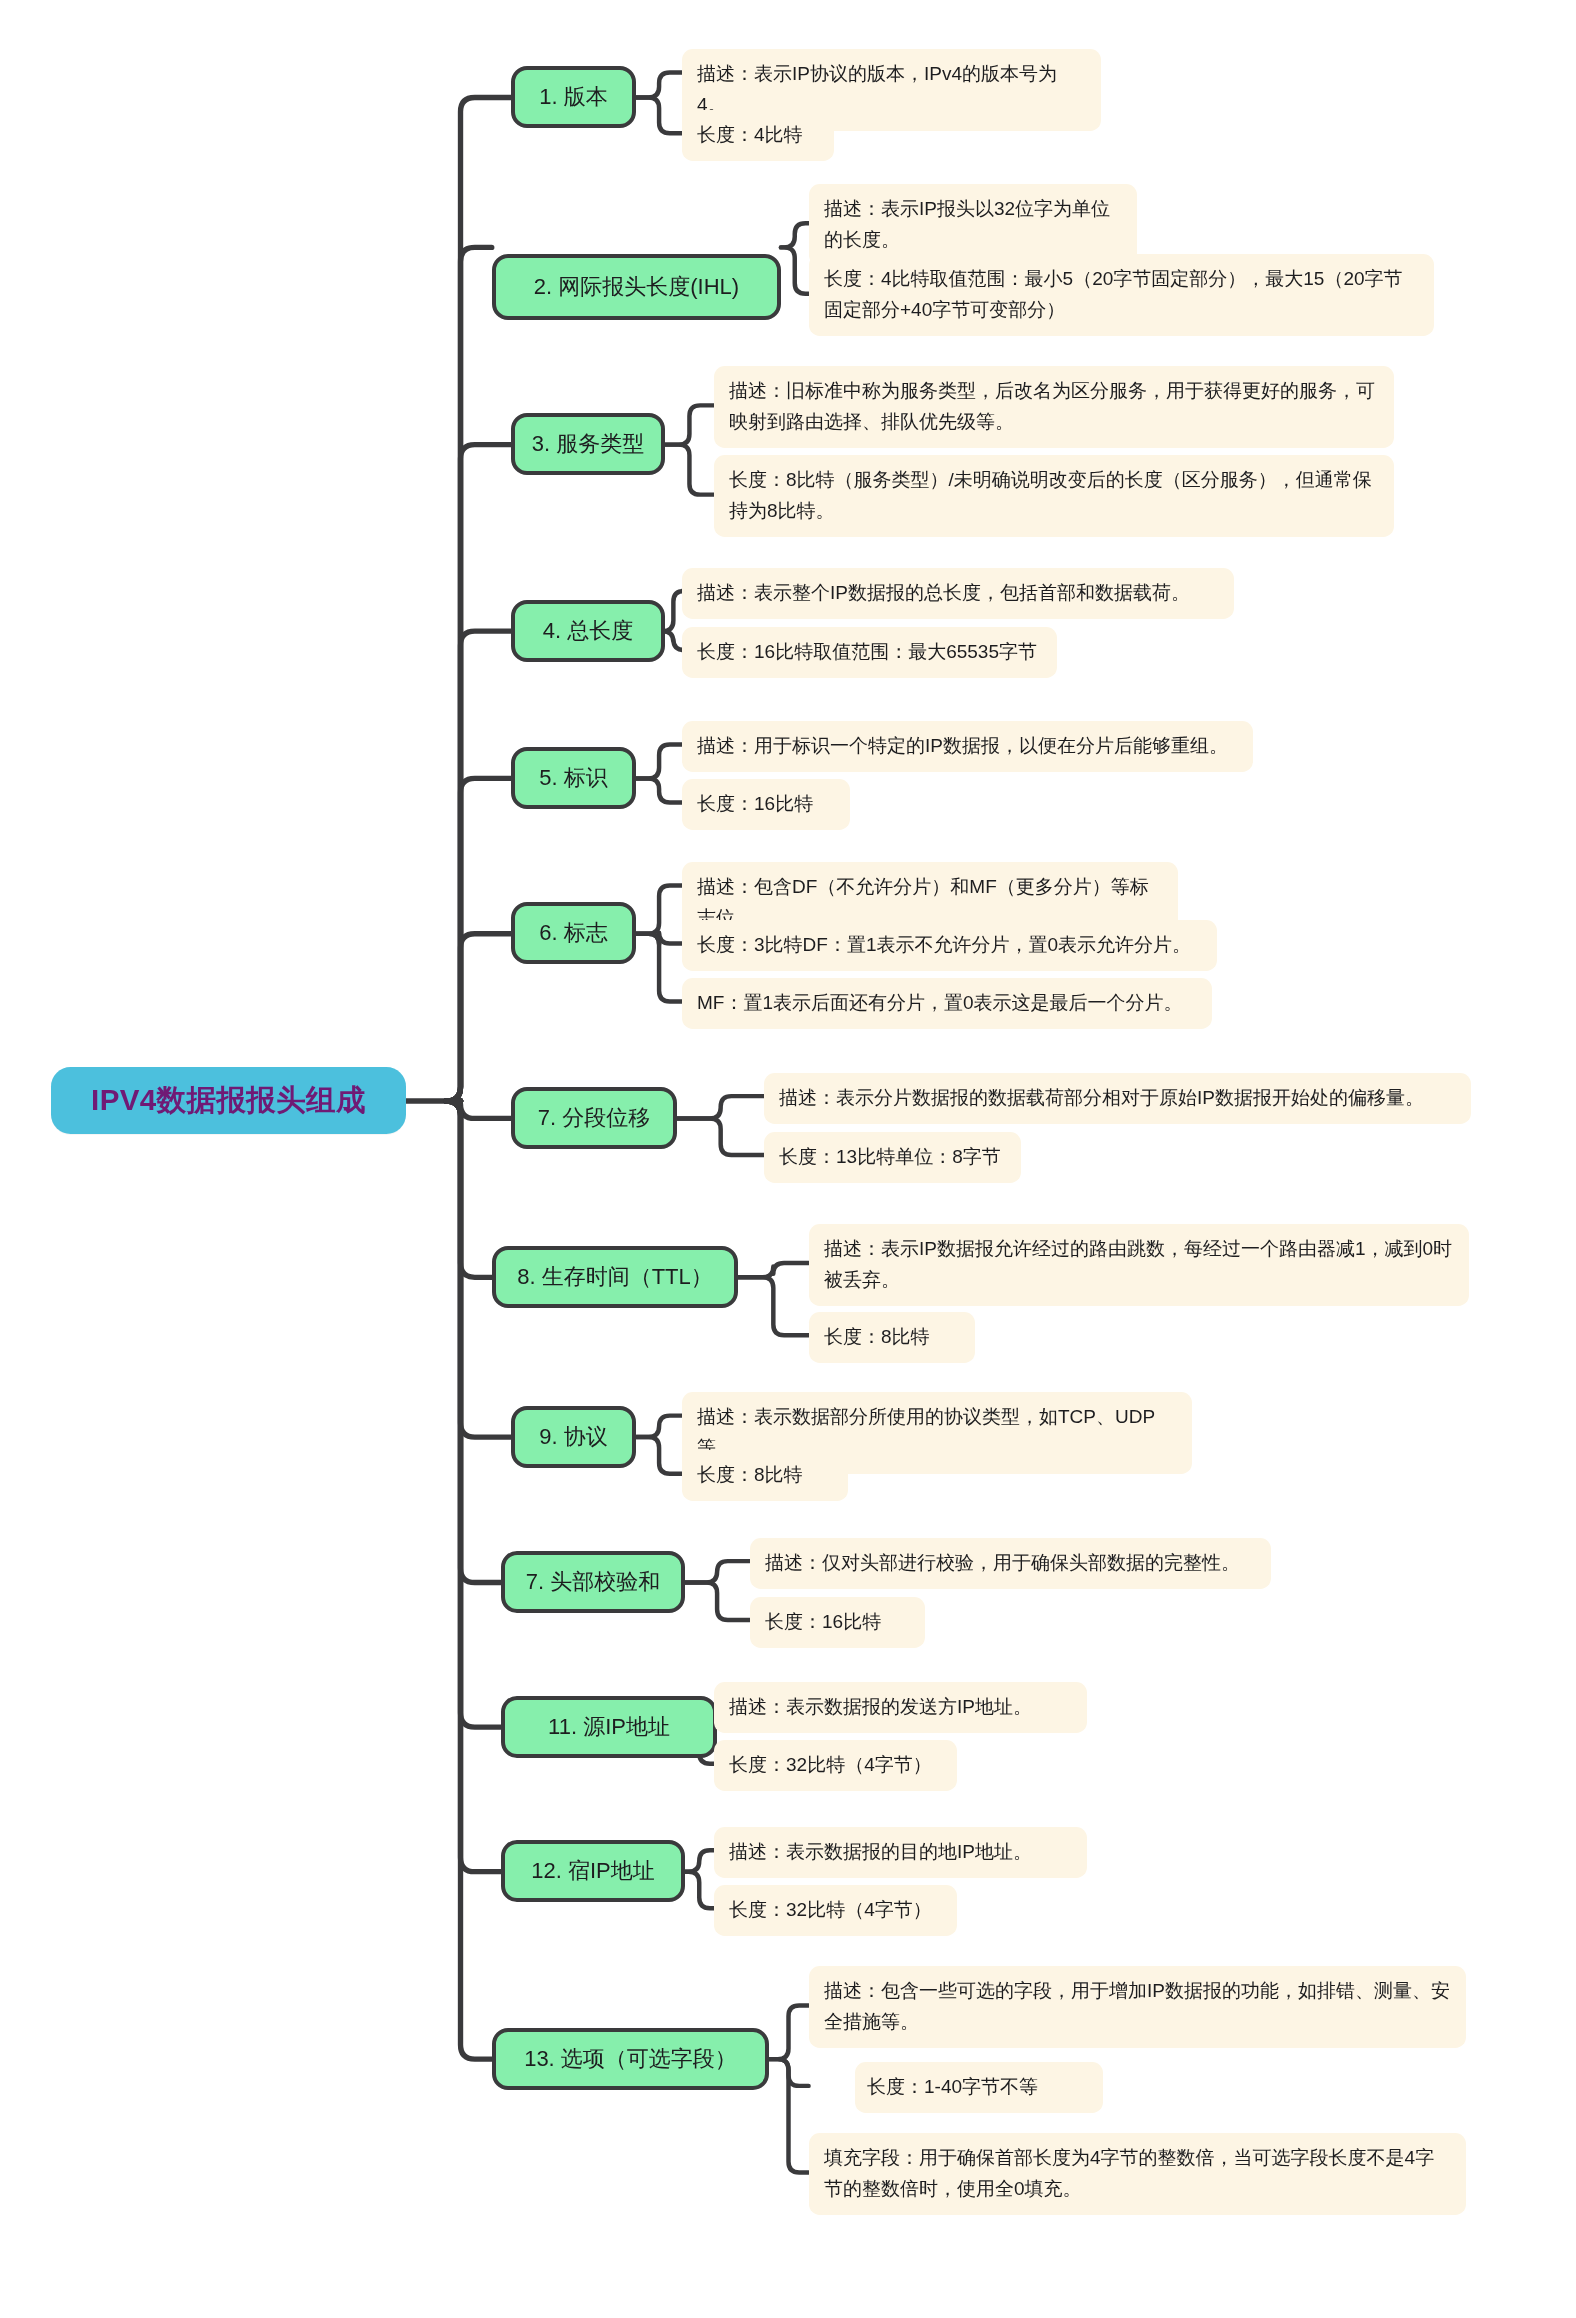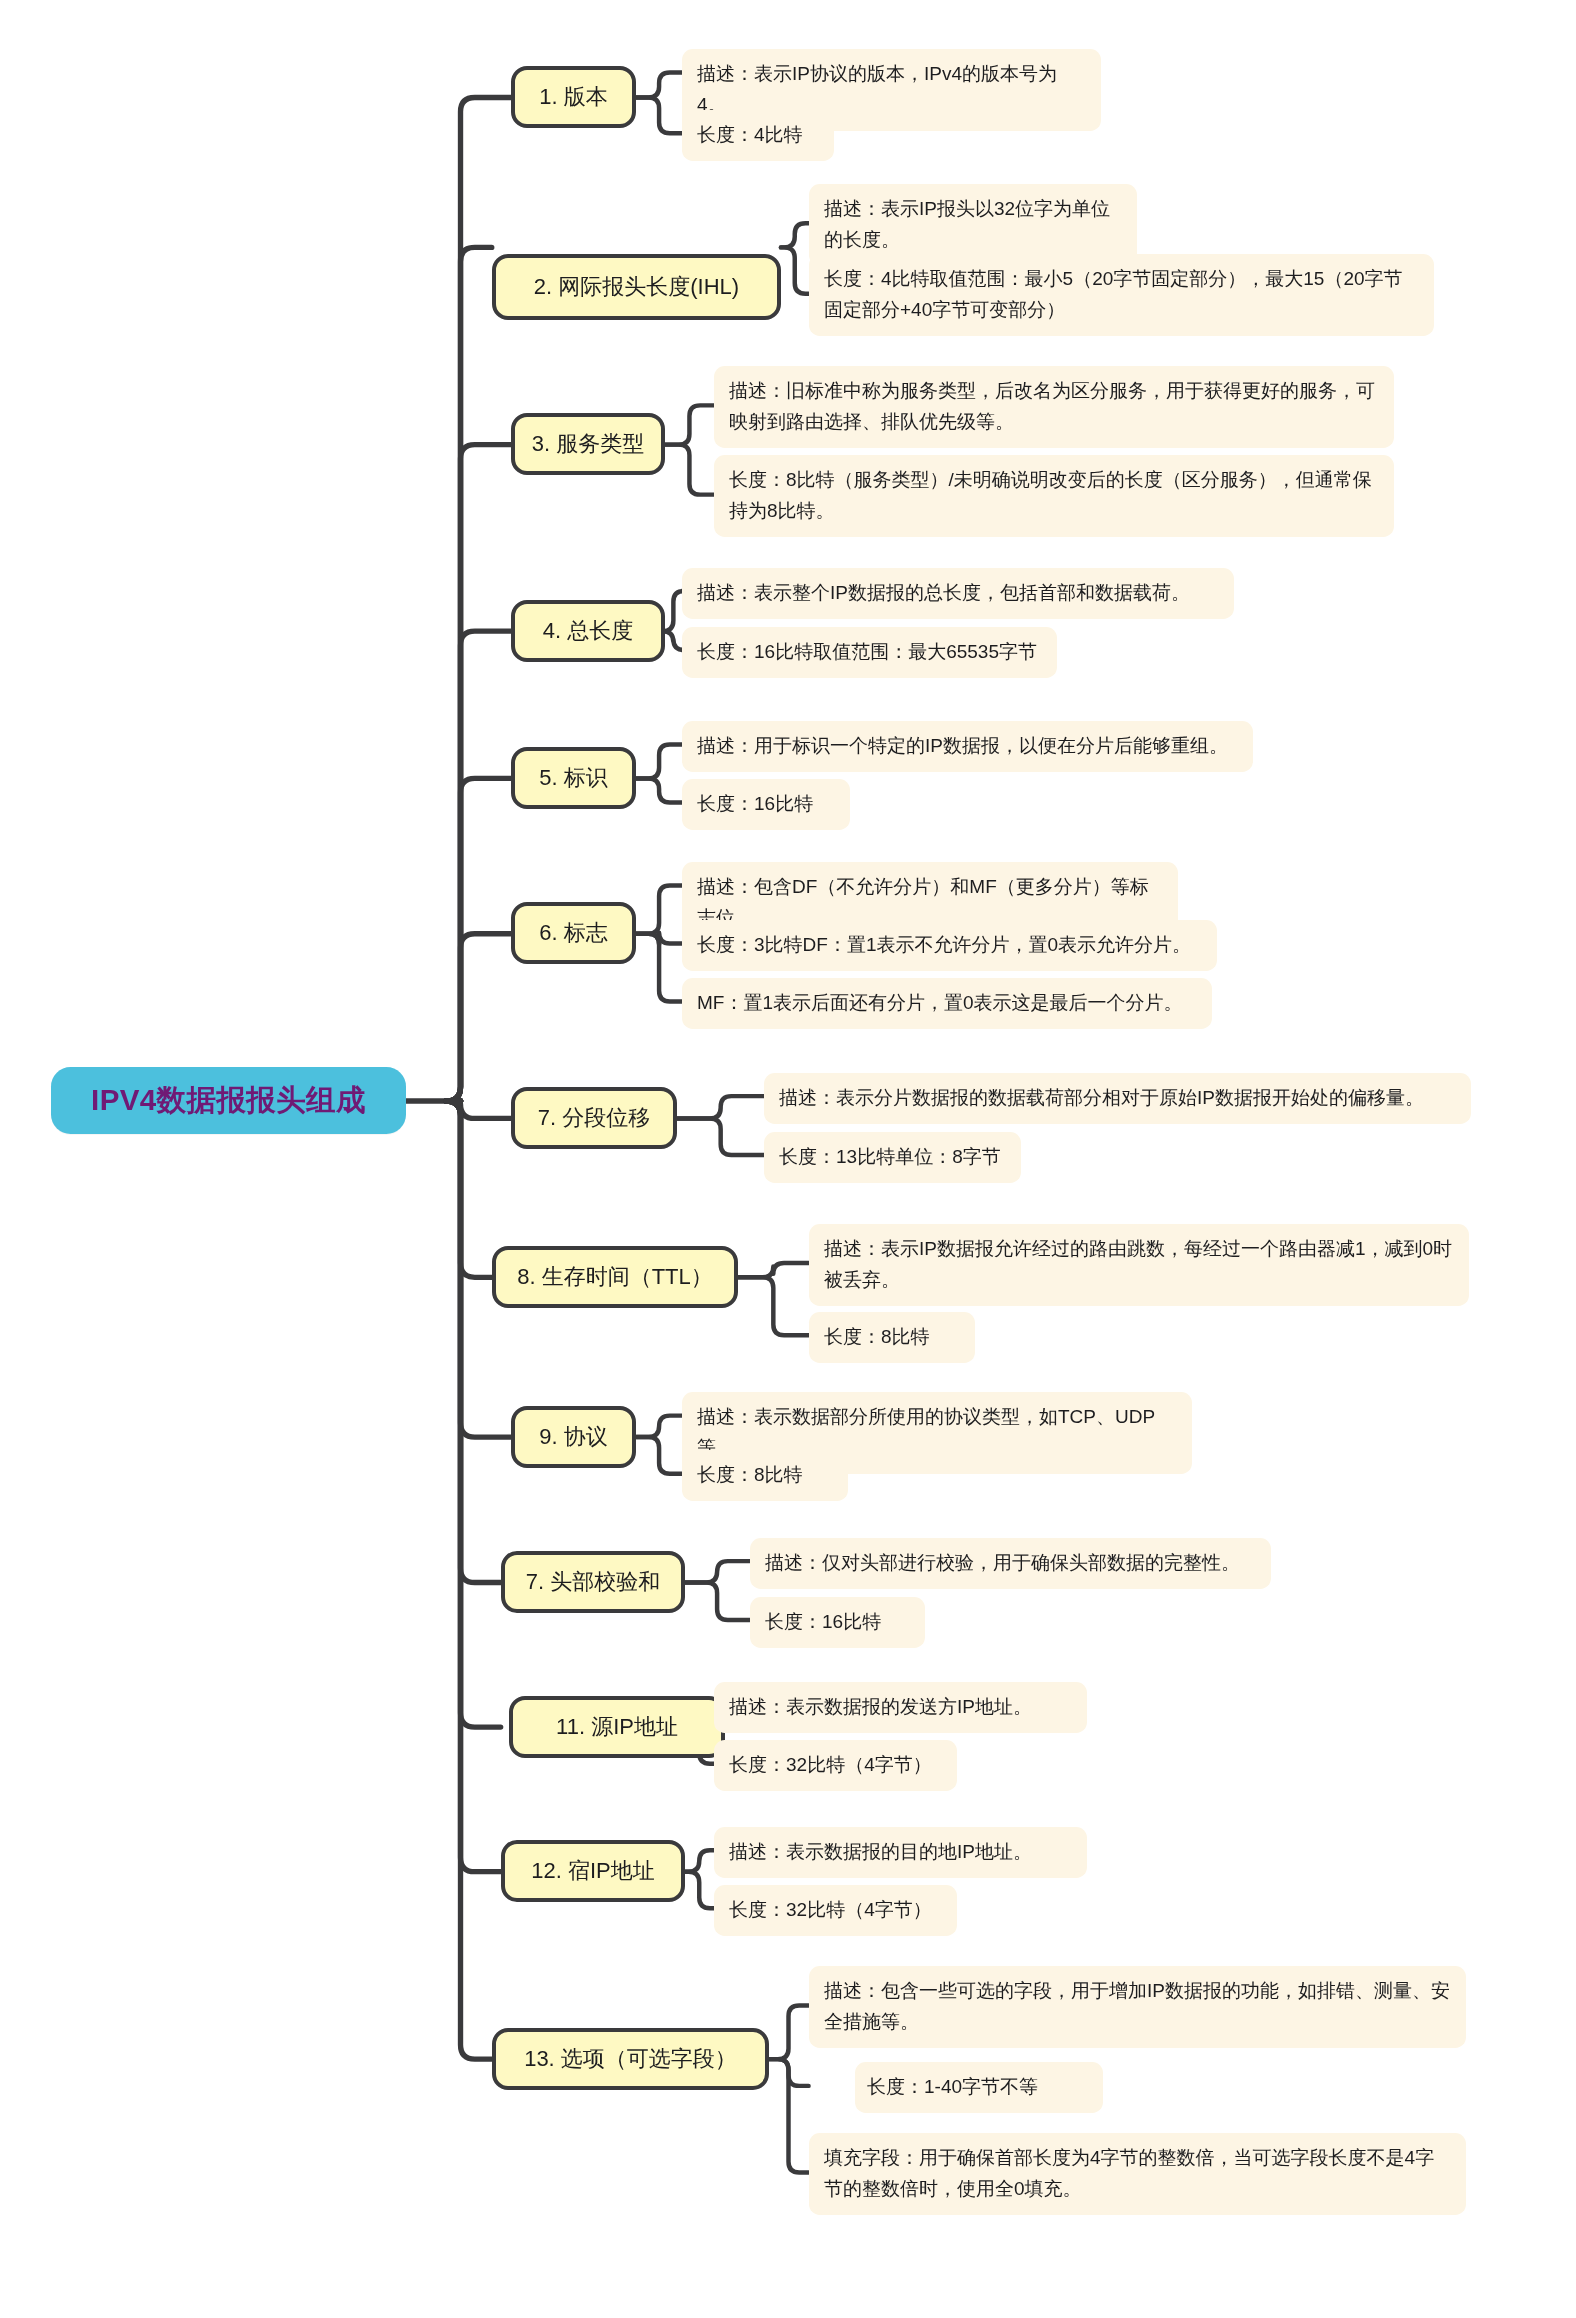--- a/index.html
+++ b/index.html
@@ -30,21 +30,21 @@
     font-weight:bold;
     letter-spacing:0.4px;
     display:flex;align-items:center;justify-content:center;
     text-align:center;
     padding:0 18px;
     box-shadow:0 0.9px 0 rgba(0,0,0,.04);
   }
 
   
   .topic-node{
-    background:#fef9c3;
+    background:#86efac;
     border:4.5px solid #3a3a3c;
     border-radius:16px;
     color:#1d1d1f;
     font-size:22px;
     display:flex;align-items:center;justify-content:center;
     text-align:center;
     padding:0 12.5px;
     line-height:1.2;
   }
 
@@ -197,21 +197,21 @@
       </div>
       <div class="node topic-node" style="left: 501px; top: 1551px; width: 184px; height: 62px;">
         <span>7. 头部校验和</span>
       </div>
       <div class="node leaf-node" style="left: 750px; top: 1538px; width: 521px; height: auto; min-height: 46px;">
         <span>描述：仅对头部进行校验，用于确保头部数据的完整性。</span>
       </div>
       <div class="node leaf-node" style="left: 750px; top: 1597px; width: 175px; height: auto; min-height: 46px;">
         <span>长度：16比特</span>
       </div>
-      <div class="node topic-node" style="left: 501px; top: 1696px; width: 216px; height: 62px; margin-left: 8px;">
+      <div class="node topic-node" style="left: 501px; top: 1696px; width: 216px; height: 62px;">
         <span>11. 源IP地址</span>
       </div>
       <div class="node leaf-node" style="left: 714px; top: 1682px; width: 373px; height: auto; min-height: 46px;">
         <span>描述：表示数据报的发送方IP地址。</span>
       </div>
       <div class="node leaf-node" style="left: 714px; top: 1740px; width: 243px; height: auto; min-height: 46px;">
         <span>长度：32比特（4字节）</span>
       </div>
       <div class="node topic-node" style="left: 501px; top: 1840px; width: 184px; height: 62px;">
         <span>12. 宿IP地址</span>

